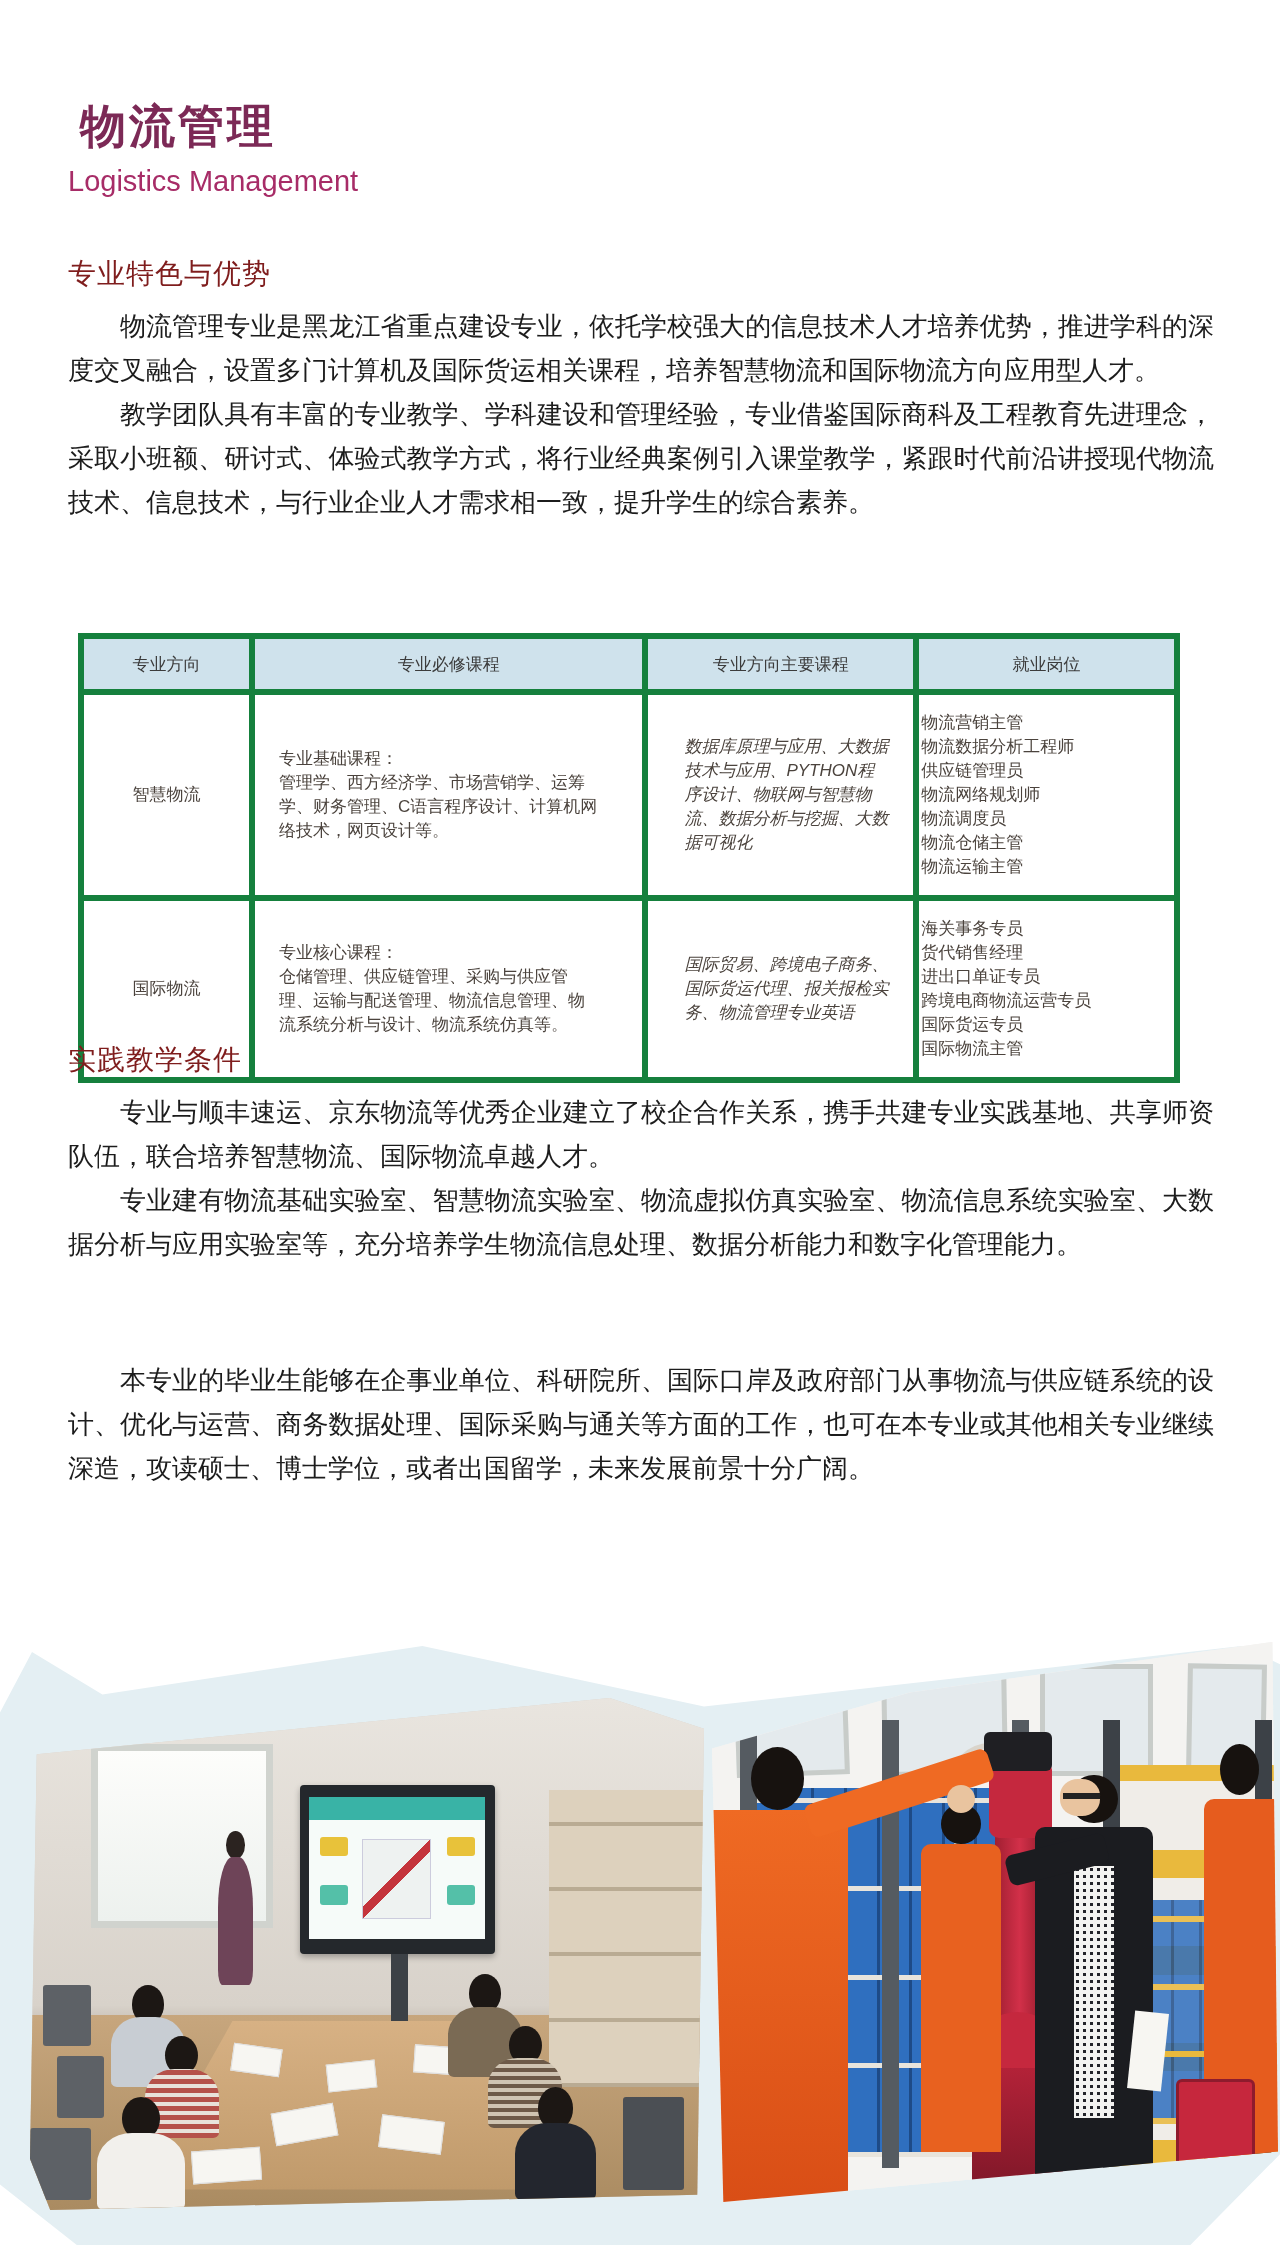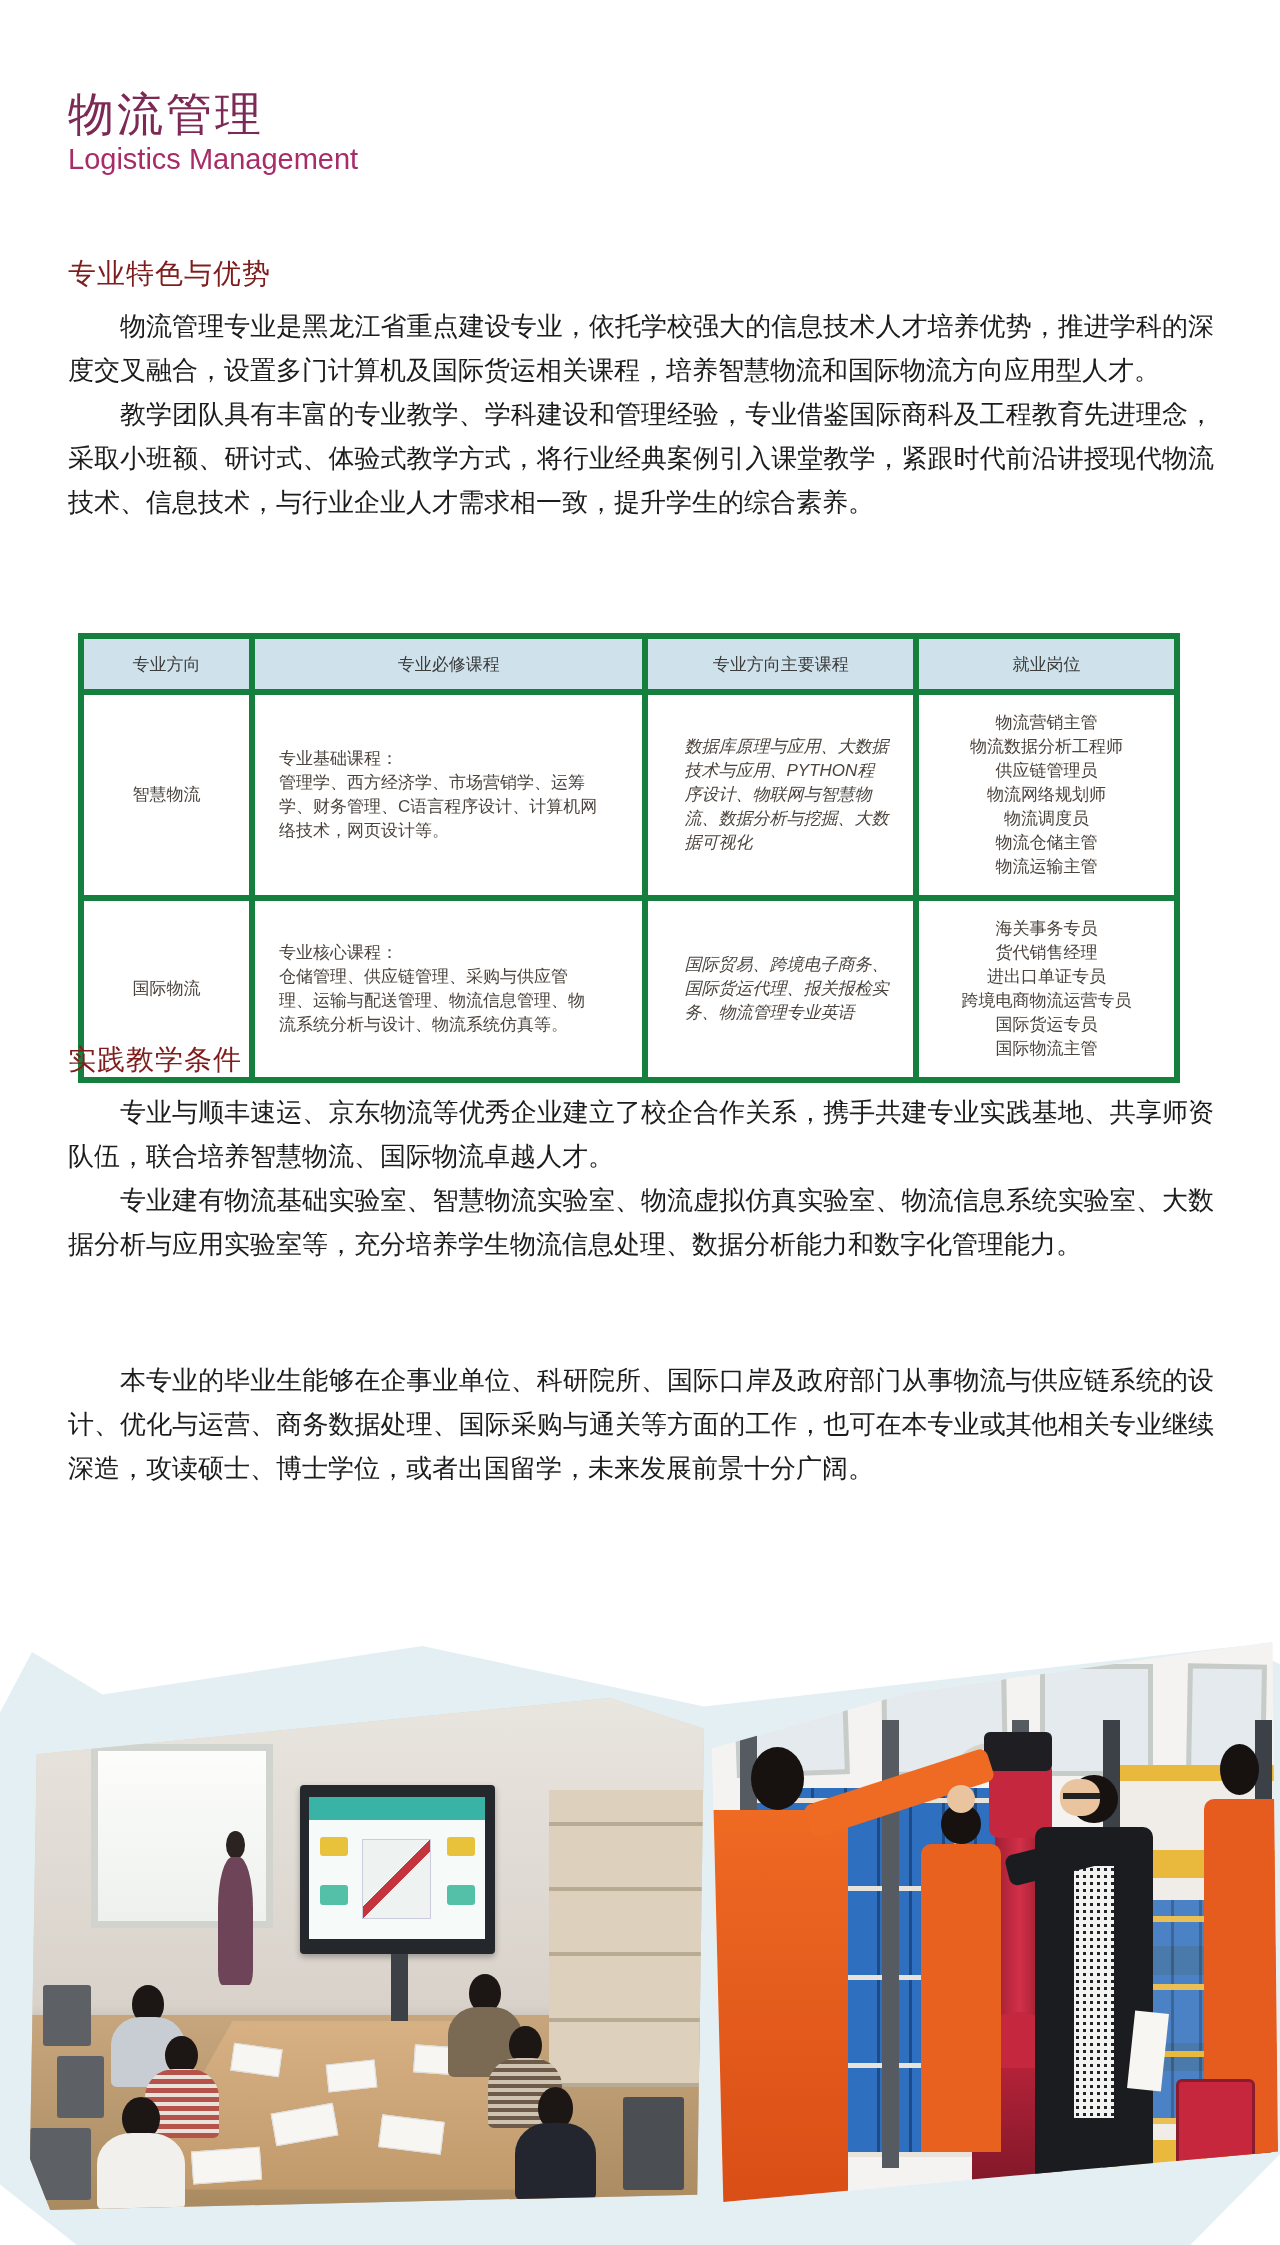--- a/index.html
+++ b/index.html
@@ -3,41 +3,41 @@
 <meta charset="utf-8">
 <style>
   html,body{margin:0;padding:0;}
   body{
     width:1280px;height:2245px;position:relative;background:#ffffff;
     font-family:"Liberation Sans","DejaVu Sans",sans-serif;
     overflow:hidden;
   }
   
   .hdr{position:absolute;left:68px;top:88px;}
-  .hdr h1{margin:0;font-size:46px;line-height:52px;font-weight:normal;color:#7c2956;letter-spacing:3px;}
+  .hdr h1{margin:12px;font-size:46px;line-height:52px;font-weight:bold;color:#7c2956;letter-spacing:3px;}
   .hdr .sub{margin-top:2px;font-size:29px;line-height:34px;color:#a72c67;}
   
   .sec{position:absolute;left:68px;width:1146px;}
   .sec h2{margin:0 0 12px 0;font-size:28px;line-height:36px;font-weight:normal;color:#7f1d1d;letter-spacing:1px;}
   .sec p{margin:0;font-size:26px;line-height:44px;color:#1c1c1c;text-align:justify;text-indent:2em;letter-spacing:0;}
   .sec-features{top:256px;}
   .sec-practice{top:1042px;}
   .sec-employment{top:1358px;}
   
   .table-wrap{position:absolute;left:78px;top:633px;width:1102px;}
   table.cur{width:100%;border-collapse:collapse;table-layout:fixed;}
   table.cur th,table.cur td{border:6px solid #15803d;}
   table.cur th{background:#cfe2ec;height:48px;font-size:17px;font-weight:normal;color:#3c3c3c;}
   table.cur td{font-size:17px;line-height:24px;color:#4b433d;vertical-align:middle;}
   tr.r1{height:165px;} tr.r2{height:157px;}
   td.c-dir{text-align:center;}
   td.c-req{padding:10px 42px 10px 24px;border-radius:9px;}
   td.c-req .t{margin-bottom:0;}
   td.c-major{padding:10px 22px 10px 36px;font-style:italic;}
-  td.c-jobs{text-align:center;line-height:23px;padding:16px 2px;}
+  td.c-jobs{text-align:left;line-height:23px;padding:16px 2px;}
   
   .gallery{position:absolute;left:0;top:1640px;width:1280px;height:605px;}
   .gallery-bg{position:absolute;inset:0;background:#e4eff3;
     clip-path:polygon(0 12%,2.5% 2%,8% 9%,33% 1%,55% 11%,97% 1%,100% 4%,100% 85%,93% 100%,6% 100%,0 90%);}
   .photo{position:absolute;overflow:hidden;}
   .photo-left{left:30px;top:58px;width:674px;height:512px;
     clip-path:polygon(1% 11%,86% 0,100% 6%,99% 97%,3% 100%,0 90%);background:#d8d3cc;}
   .photo-right{left:712px;top:2px;width:566px;height:560px;
     clip-path:polygon(0 19%,35% 9%,99% 0,100% 91%,2% 100%);background:#f4f3f1;}
   .photo div{position:absolute;}

